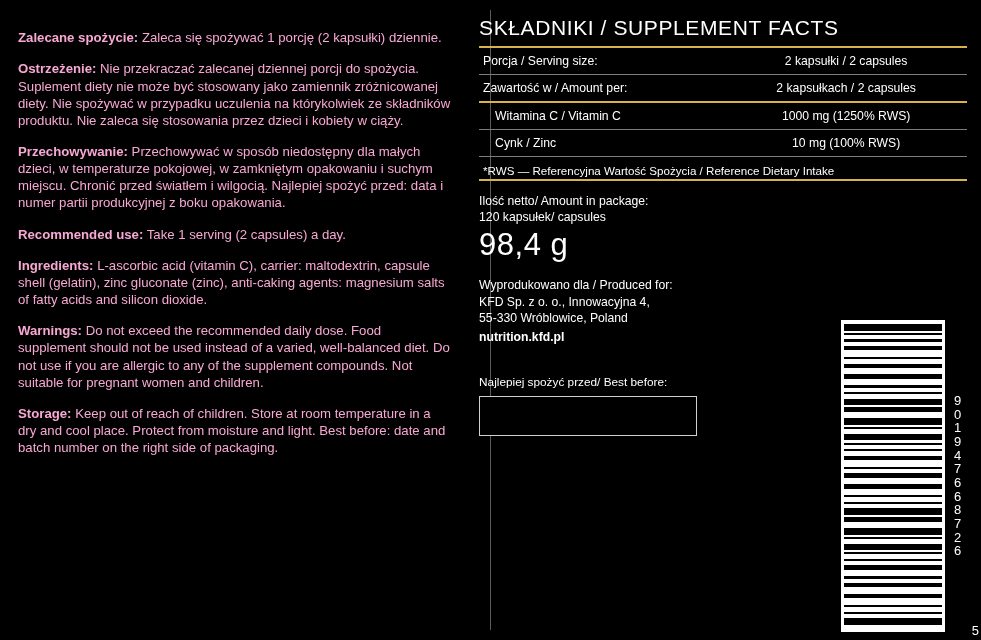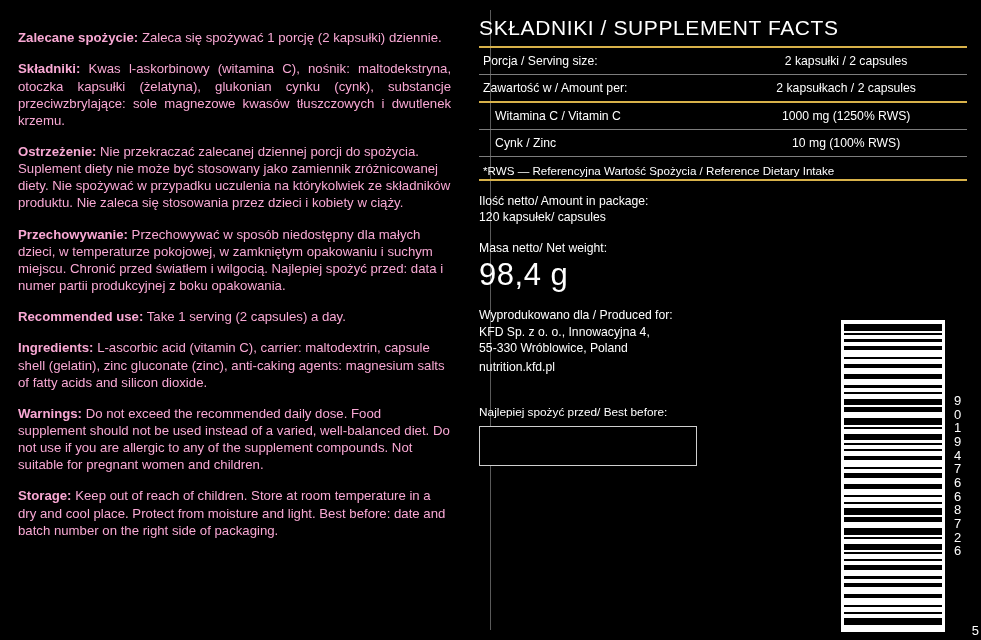--- a/index.html
+++ b/index.html
@@ -102,21 +102,21 @@
     font-weight: normal;
     letter-spacing: 0.5px;
     margin-top: 2px;
     margin-bottom: 14px;
   }
   .producer {
     font-size: 12.2px;
     line-height: 1.36;
   }
   .producer .site {
-    font-weight: normal;
+    font-weight: bold;
     display: inline-block;
     margin-top: 2px;
   }
   .bestbefore {
     font-size: 11.8px;
     line-height: 1.38;
     margin-top: 28px;
   }
   .write-box {
     margin-top: 6px;
@@ -184,23 +184,20 @@
 <body>
 
 <div class="label">
 
   <div class="left-col">
 
     <p class="para">
       <b class="lead">Zalecane spożycie:</b><span> Zaleca się spożywać 1 porcję (2 kapsułki) dziennie.</span>
     </p>
 
-    <p class="para justify">
-      <b class="lead">Składniki:</b><span> Kwas l-askorbinowy (witamina C), nośnik: maltodekstryna, otoczka kapsułki (żelatyna), glukonian cynku (cynk), substancje przeciwzbrylające: sole magnezowe kwasów tłuszczowych i dwutlenek krzemu.</span>
-    </p>
 
     <p class="para">
       <b class="lead">Ostrzeżenie:</b><span> Nie przekraczać zalecanej dziennej porcji do spożycia. Suplement diety nie może być stosowany jako zamiennik zróżnicowanej diety. Nie spożywać w przypadku uczulenia na którykolwiek ze składników produktu. Nie zaleca się stosowania przez dzieci i kobiety w ciąży.</span>
     </p>
 
     <p class="para">
       <b class="lead">Przechowywanie:</b><span> Przechowywać w sposób niedostępny dla małych dzieci, w temperaturze pokojowej, w zamkniętym opakowaniu i suchym miejscu. Chronić przed światłem i wilgocią. Najlepiej spożyć przed: data i numer partii produkcyjnej z boku opakowania.</span>
     </p>
 
     <p class="para">
@@ -250,21 +247,20 @@
       </table>
 
     <div class="rws-note">*RWS — Referencyjna Wartość Spożycia / Reference Dietary Intake</div>
     <div class="gold-bar"></div>
 
     <div class="block">
       <div>Ilość netto/ Amount in package:</div>
       <div>120 kapsułek/ capsules</div>
     </div>
 
-    <div class="netweight-label">Masa netto/ Net weight:</div>
     <div class="netweight-value">98,4 g</div>
 
     <div class="producer">
       <div>Wyprodukowano  dla / Produced for:</div>
       <div>KFD Sp. z o. o., Innowacyjna 4,</div>
       <div>55-330 Wróblowice, Poland</div>
       <div class="site">nutrition.kfd.pl</div>
     </div>
 
     <div class="bestbefore">

